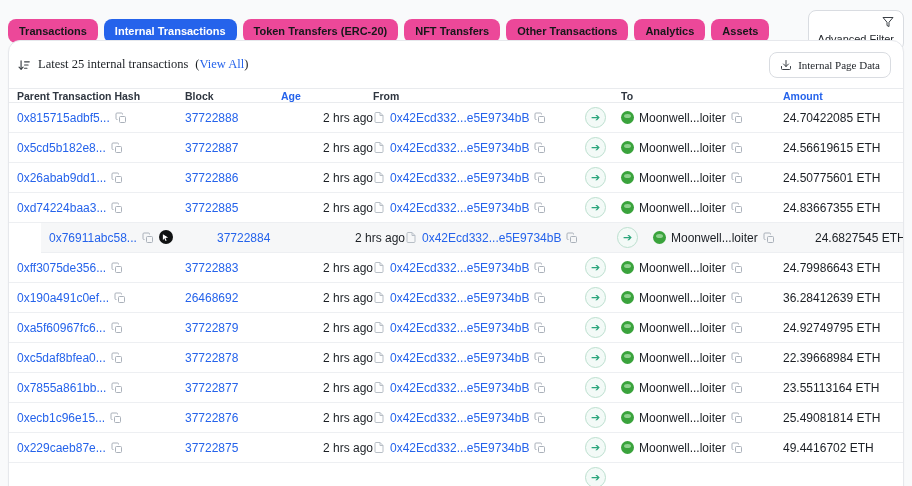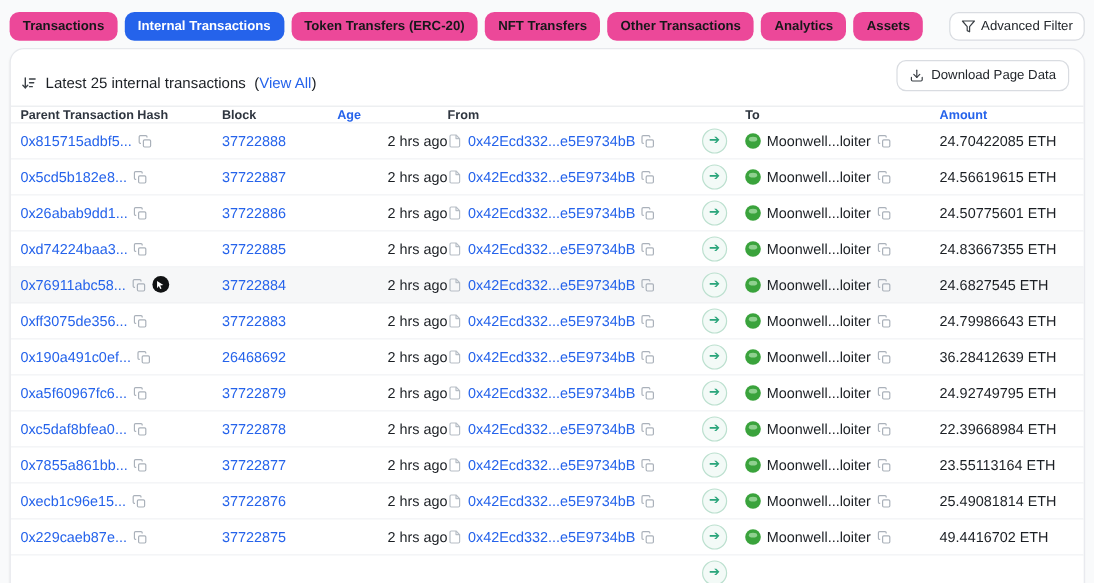--- a/index.html
+++ b/index.html
@@ -20,33 +20,33 @@
     background: #ec4899; color: #16181a;
     font-size: 11px; font-weight: 700;
     padding: 6px 11px; border-radius: 8px;
     white-space: nowrap; cursor: pointer;
   }
   .tab.active { background: #2563eb; color: #ffffff; }
   .adv-filter {
     margin-left: auto;
     display: flex; align-items: flex-end; gap: 5px;
     background: #ffffff; border: 1px solid #d9dce1; border-radius: 8px;
-    padding: 5px 9px; font-size: 11px; color: #23272c; cursor: pointer;
+    padding: 5px 9px; font-size: 11px; color: #23272c; cursor: pointer; flex-direction: column;
   }
 
   
   .card {
     position: absolute; left: 8px; right: 8px; top: 40px; height: 500px;
     background: #ffffff; border: 1px solid #e6e8ec; border-radius: 12px;
     box-shadow: 0 1px 2px rgba(0,0,0,.04);
     overflow: hidden;
   }
   .card-header {
-    display: flex; align-items: flex-end; justify-content: space-between;
-    padding: 12px 12px 12px 8px; height: 47px;
+    display: flex; align-items: center; justify-content: space-between;
+    padding: 12px 12px 12px 8px; height: 47px; font-family: Liberation Serif, serif;
   }
   .card-title-wrap { display: flex; align-items: center; gap: 7px; font-size: 12.5px; }
   .card-title { color: #1b1f24; }
   .paren { color: #1b1f24; }
   a.link { color: #2563eb; text-decoration: none; cursor: pointer; }
   .download-btn {
     display: flex; align-items: center; gap: 6px;
     background: #ffffff; border: 1px solid #d9dce1; border-radius: 8px;
     padding: 6px 10px; font-size: 11px; color: #23272c; cursor: pointer;
   }
@@ -59,21 +59,21 @@
     padding-left: 8px;
   }
   .thead {
     height: 15px;
     border-top: 1px solid #e9ebee;
     border-bottom: 1px solid #e9ebee;
     font-size: 10.5px; font-weight: 700; color: #2f3640;
   }
   .thead .sort-link { color: #2563eb; cursor: pointer; }
   .row { height: 30px; border-bottom: 1px solid #edeff2; font-size: 12px; background: #ffffff; }
-  .row.hovered { background: #f6f7f8; }
+  .row.hovered { background: #f6f7f8; margin-left: 32px; }
   .cell { display: flex; align-items: center; gap: 5px; min-width: 0; }
   .cell a { color: #2563eb; text-decoration: none; white-space: nowrap; }
   .age-cell { color: #1b1f24; justify-content: flex-end; }
   .amount-cell { color: #1b1f24; white-space: nowrap; }
   .to-name { color: #1b1f24; white-space: nowrap; }
   .icon-btn { display: inline-flex; cursor: pointer; flex: 0 0 auto; }
   .static-icon { display: inline-flex; flex: 0 0 auto; }
   .arrow-circle {
     width: 21px; height: 21px; border-radius: 50%;
     border: 1px solid #bce0cf; background: #f3faf7; color: #2aa57b;
@@ -134,21 +134,21 @@
       </span>
     </div>
     <div class="download-btn">
       <span class="static-icon">
         <svg width="12" height="12" viewBox="0 0 24 24" fill="none" stroke="#3b4046" stroke-width="2" stroke-linecap="round" stroke-linejoin="round">
             <path d="M21 15v4a2 2 0 0 1-2 2H5a2 2 0 0 1-2-2v-4"></path>
             <path d="M7 10l5 5 5-5"></path>
             <path d="M12 15V3"></path>
           </svg>
       </span>
-      <span>Download Page Data</span>
+      <span>Internal Page Data</span>
     </div>
   </div>
 
   <div class="grid-row thead">
     <div>Parent Transaction Hash</div>
     <div>Block</div>
     <div class="sort-link">Age</div>
     <div>From</div>
     <div></div>
     <div>To</div>

